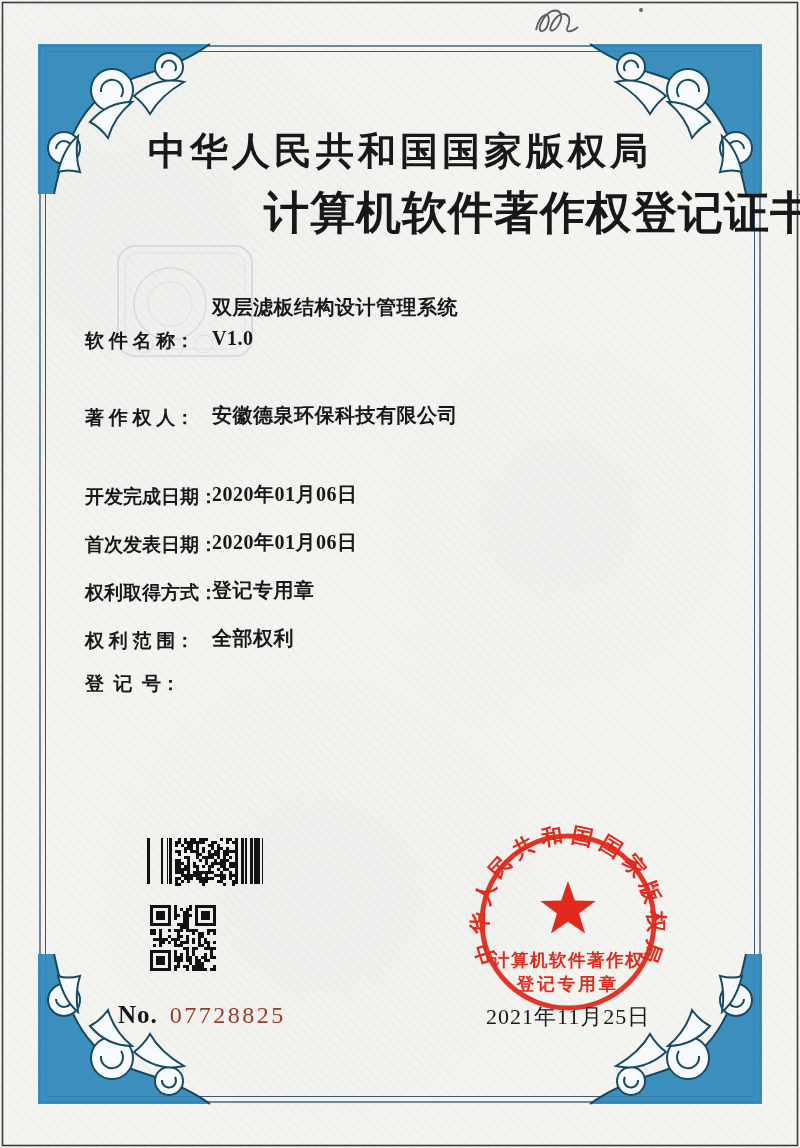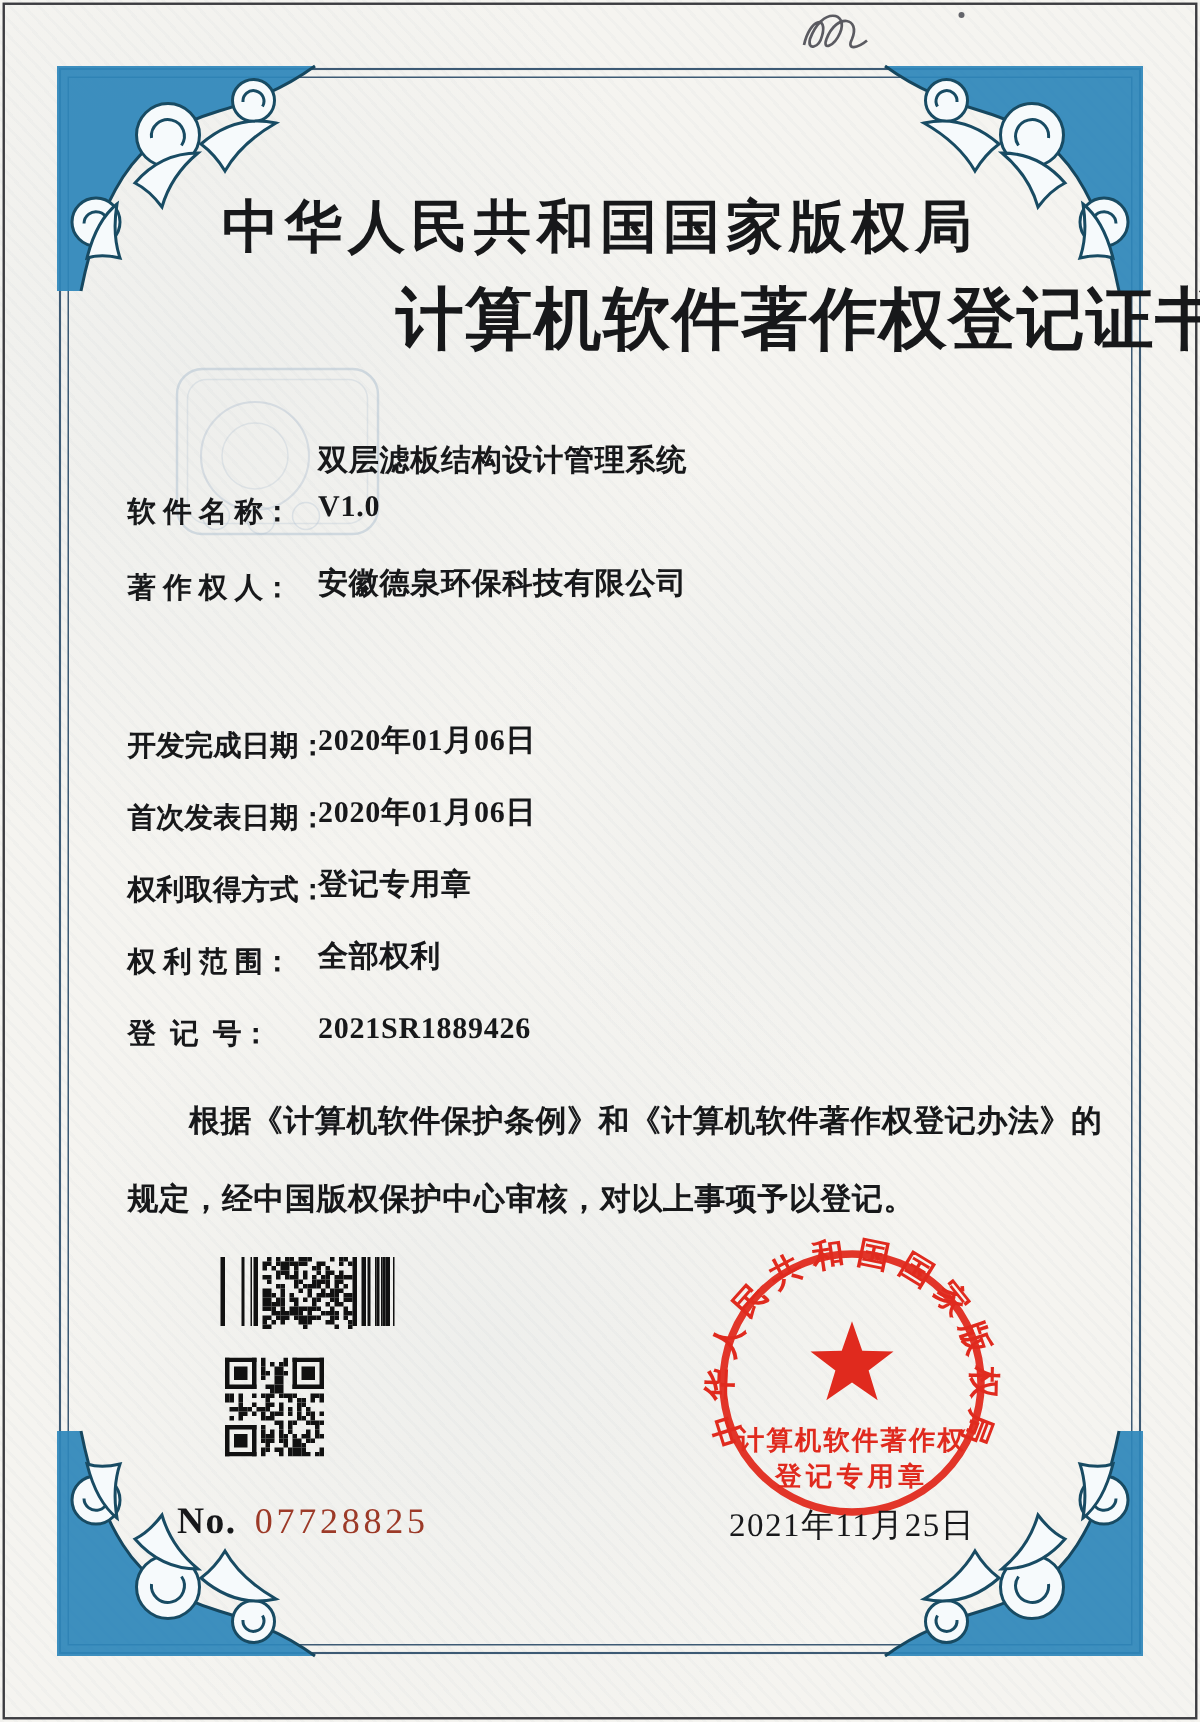--- a/index.html
+++ b/index.html
@@ -119,21 +119,21 @@
   <div class="authority">中华人民共和国国家版权局</div>
   <div class="cert-title">计算机软件著作权登记证书</div>
 
   <div class="frow" style="top:292px">
     <span class="flabel">软 件 名 称：</span>
     <span class="fval">
       <span>双层滤板结构设计管理系统</span><br>
       <span>V1.0</span>
     </span>
   </div>
-  <div class="frow" style="top:374px">
+  <div class="frow" style="top:400px">
     <span class="flabel">著 作 权 人：</span>
     <span class="fval">安徽德泉环保科技有限公司</span>
   </div>
   <div class="frow" style="top:479px">
     <span class="flabel">开发完成日期：</span>
     <span class="fval">2020年01月06日</span>
   </div>
   <div class="frow" style="top:527px">
     <span class="flabel">首次发表日期：</span>
     <span class="fval">2020年01月06日</span>
@@ -141,24 +141,22 @@
   <div class="frow" style="top:575px">
     <span class="flabel">权利取得方式：</span>
     <span class="fval">登记专用章</span>
   </div>
   <div class="frow" style="top:623px">
     <span class="flabel">权 利 范 围：</span>
     <span class="fval">全部权利</span>
   </div>
   <div class="frow" style="top:671px">
     <span class="flabel">登  记  号：</span>
-    <span class="fval">2021SR1889426</span>
-  </div>
-
-  <div class="para">根据《计算机软件保护条例》和《计算机软件著作权登记办法》的规定，经中国版权保护中心审核，对以上事项予以登记。</div>
+  </div>
+
 
   <svg id="barcode" class="codes" width="120" height="48">
       <rect x="2" y="0" width="3" height="46" fill="#111"></rect>
       <rect x="16" y="0" width="2" height="46" fill="#111"></rect>
       <rect x="22" y="0" width="1" height="46" fill="#111"></rect>
       <rect x="24" y="0" width="3" height="46" fill="#111"></rect>
       <rect x="90" y="0" width="3" height="46" fill="#111"></rect>
       <rect x="96" y="0" width="3" height="46" fill="#111"></rect>
       <rect x="100" y="0" width="2" height="46" fill="#111"></rect>
       <rect x="105" y="0" width="1" height="46" fill="#111"></rect>

